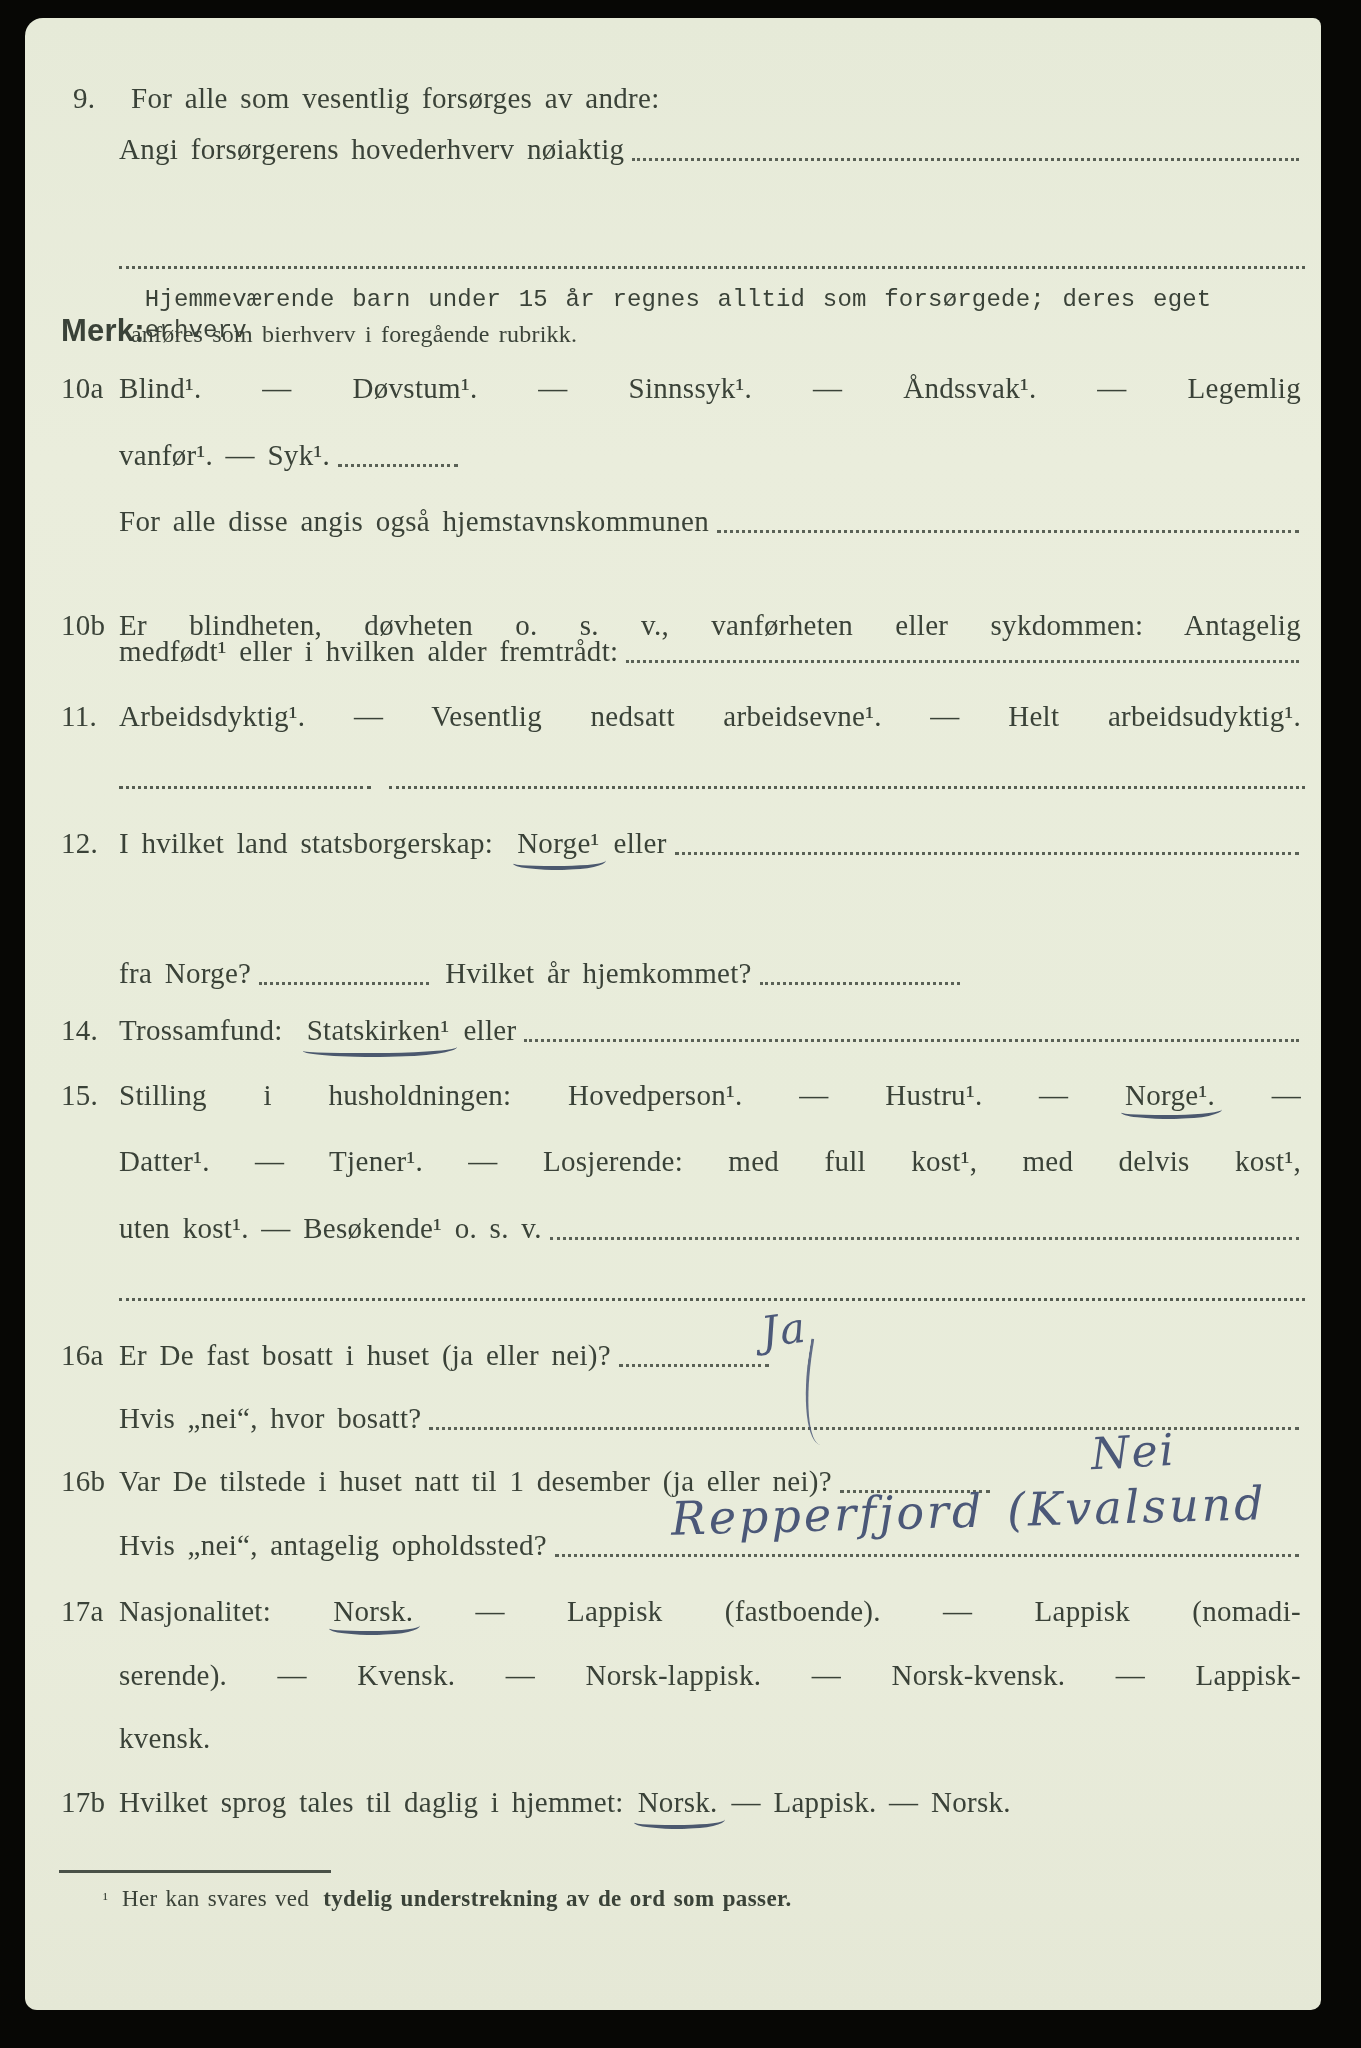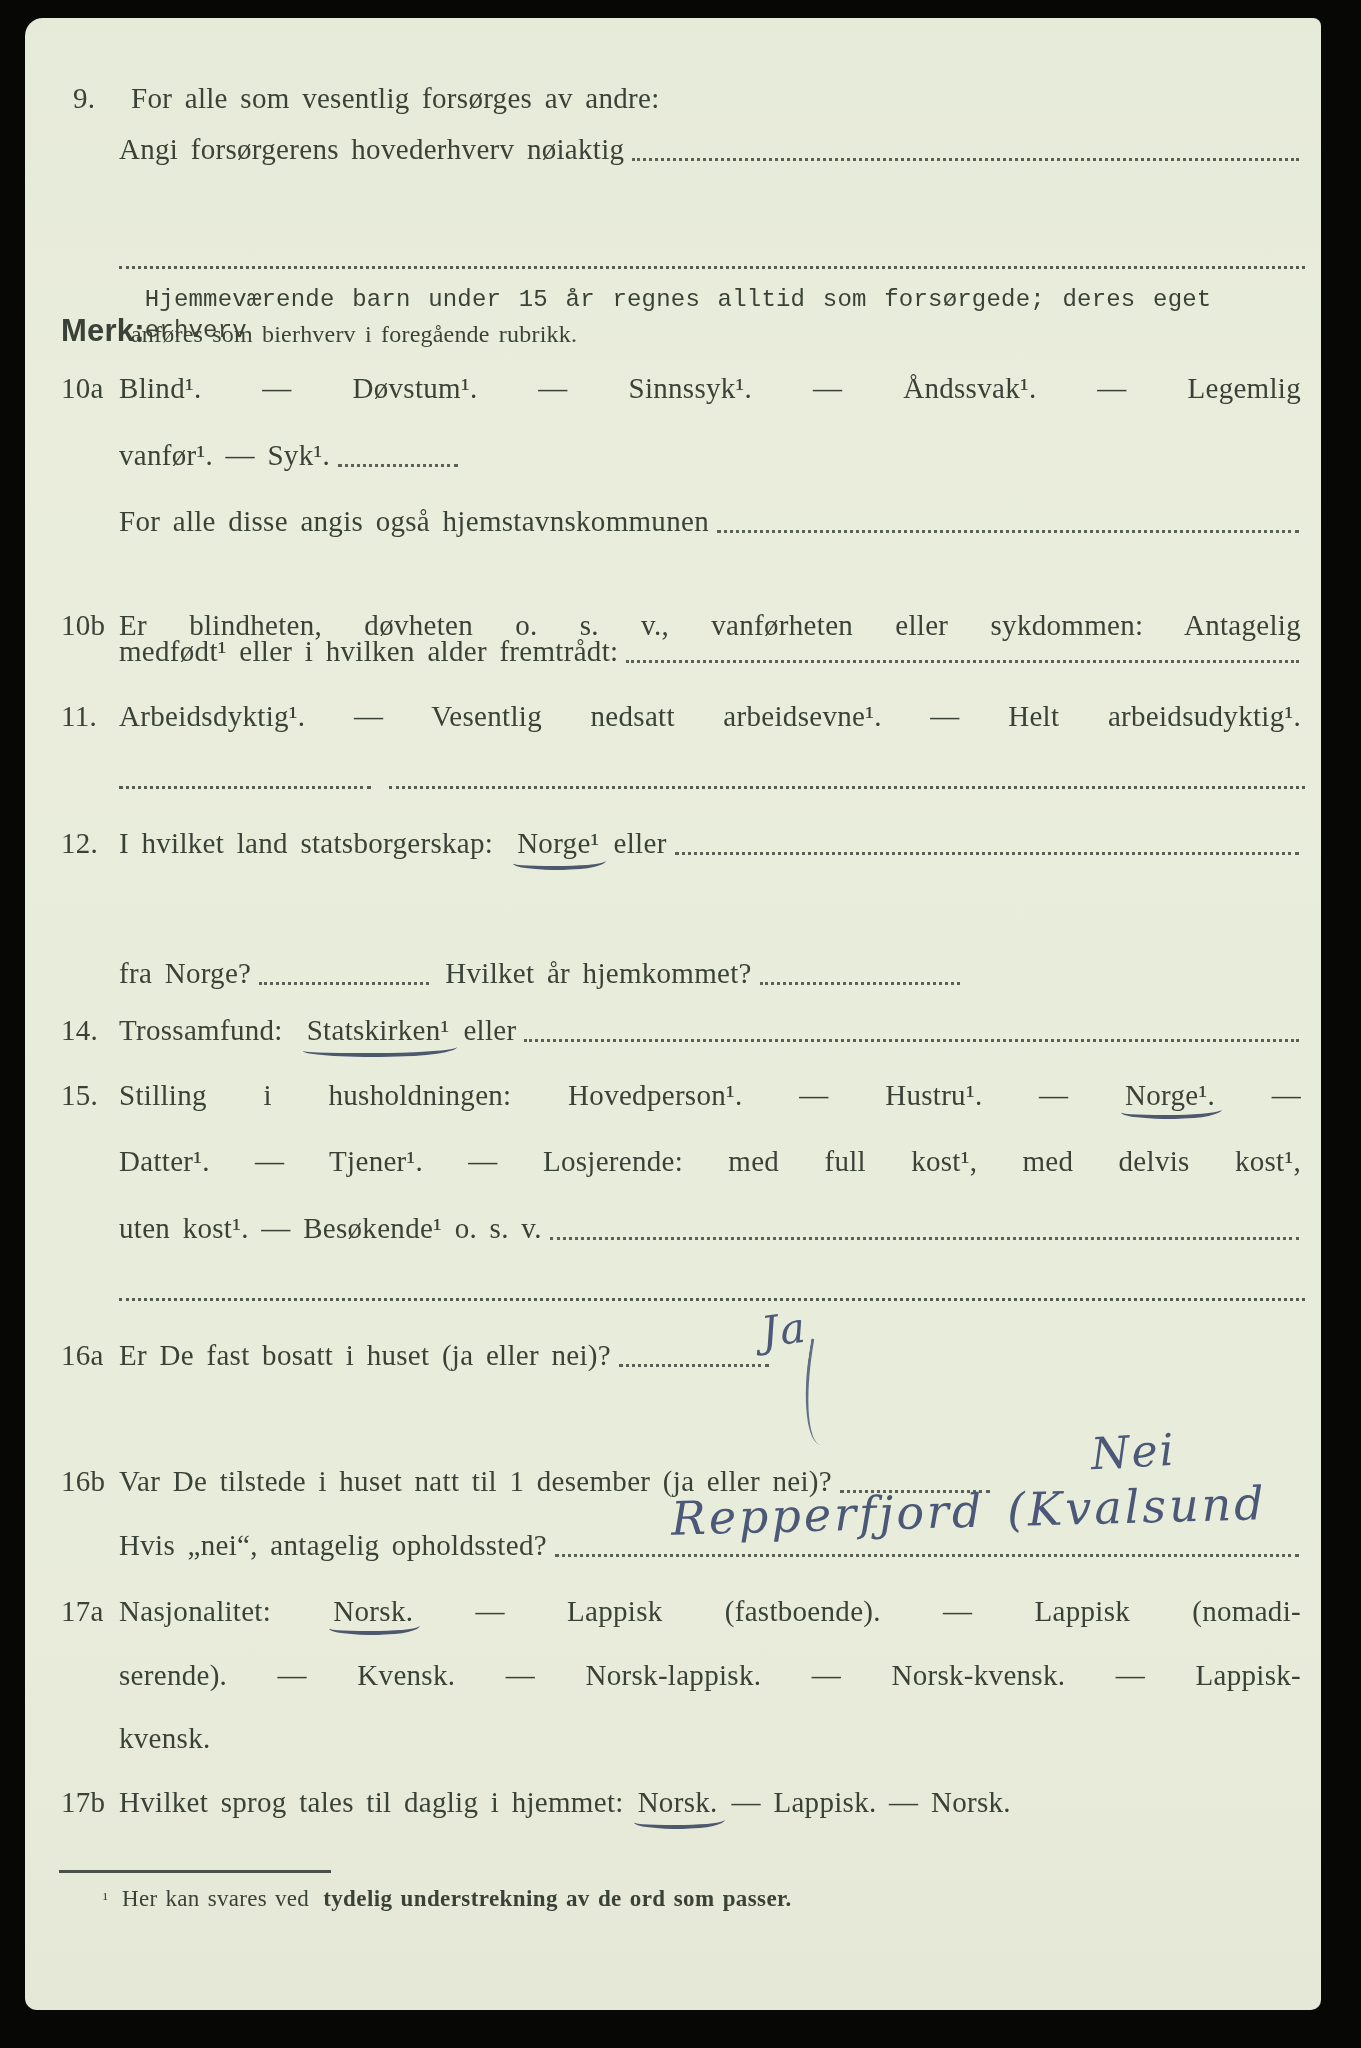--- a/index.html
+++ b/index.html
@@ -161,20 +161,25 @@
   </div>
 
   <div class="sep" style="top:1280px;left:94px;width:1186px;"></div>
 
   <div class="row" style="top:1319px;">
     <span class="num">16a</span>
     <span class="t">Er De fast bosatt i huset (ja eller nei)?</span>
     <span class="leader w150"></span>
     <span class="hand hand-ja">Ja</span>
   </div>
+  <div class="row" style="top:1382px;">
+    <span class="sp"></span>
+    <span class="t">Hvis „nei“, hvor bosatt?</span>
+    <span class="leader flex1"></span>
+  </div>
   <div class="ja-tail"></div>
 
   <div class="row" style="top:1445px;">
     <span class="num">16b</span>
     <span class="t">Var De tilstede i huset natt til 1 desember (ja eller nei)?</span>
     <span class="leader w150"></span>
     <span class="hand hand-nei">Nei</span>
   </div>
   <div class="row" style="top:1509px;text-align:center;">
     <span class="sp"></span>

